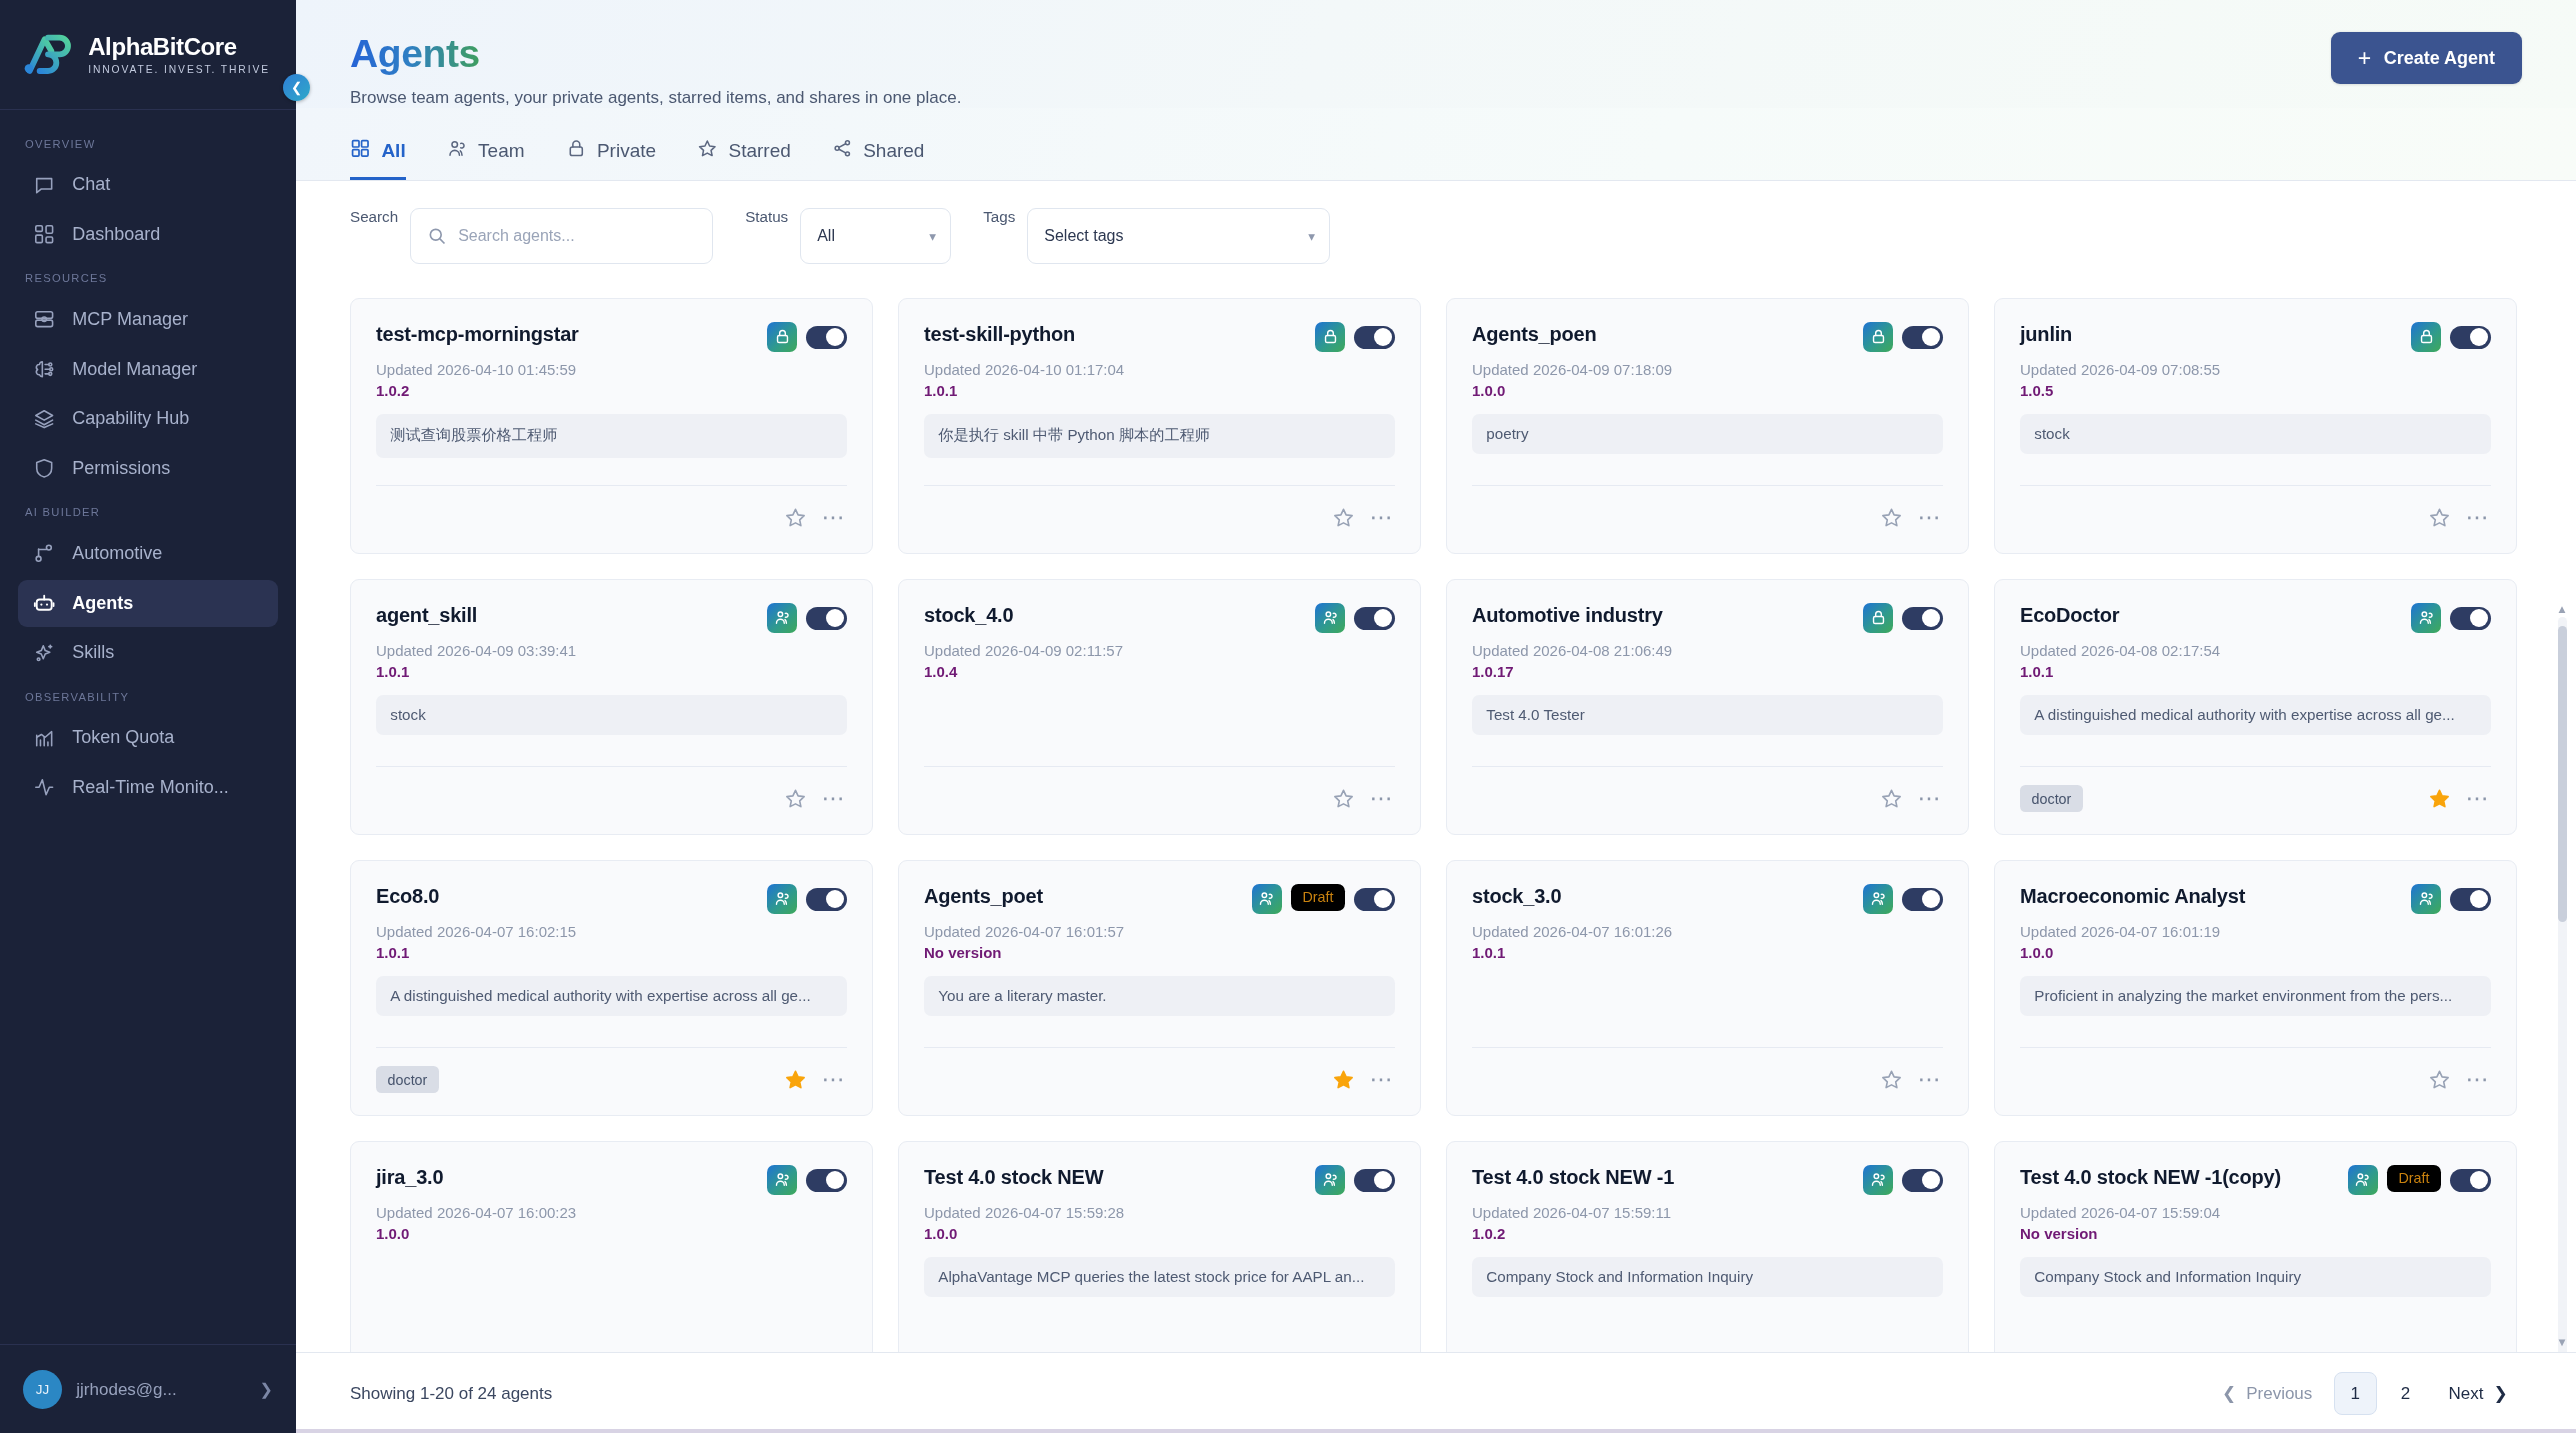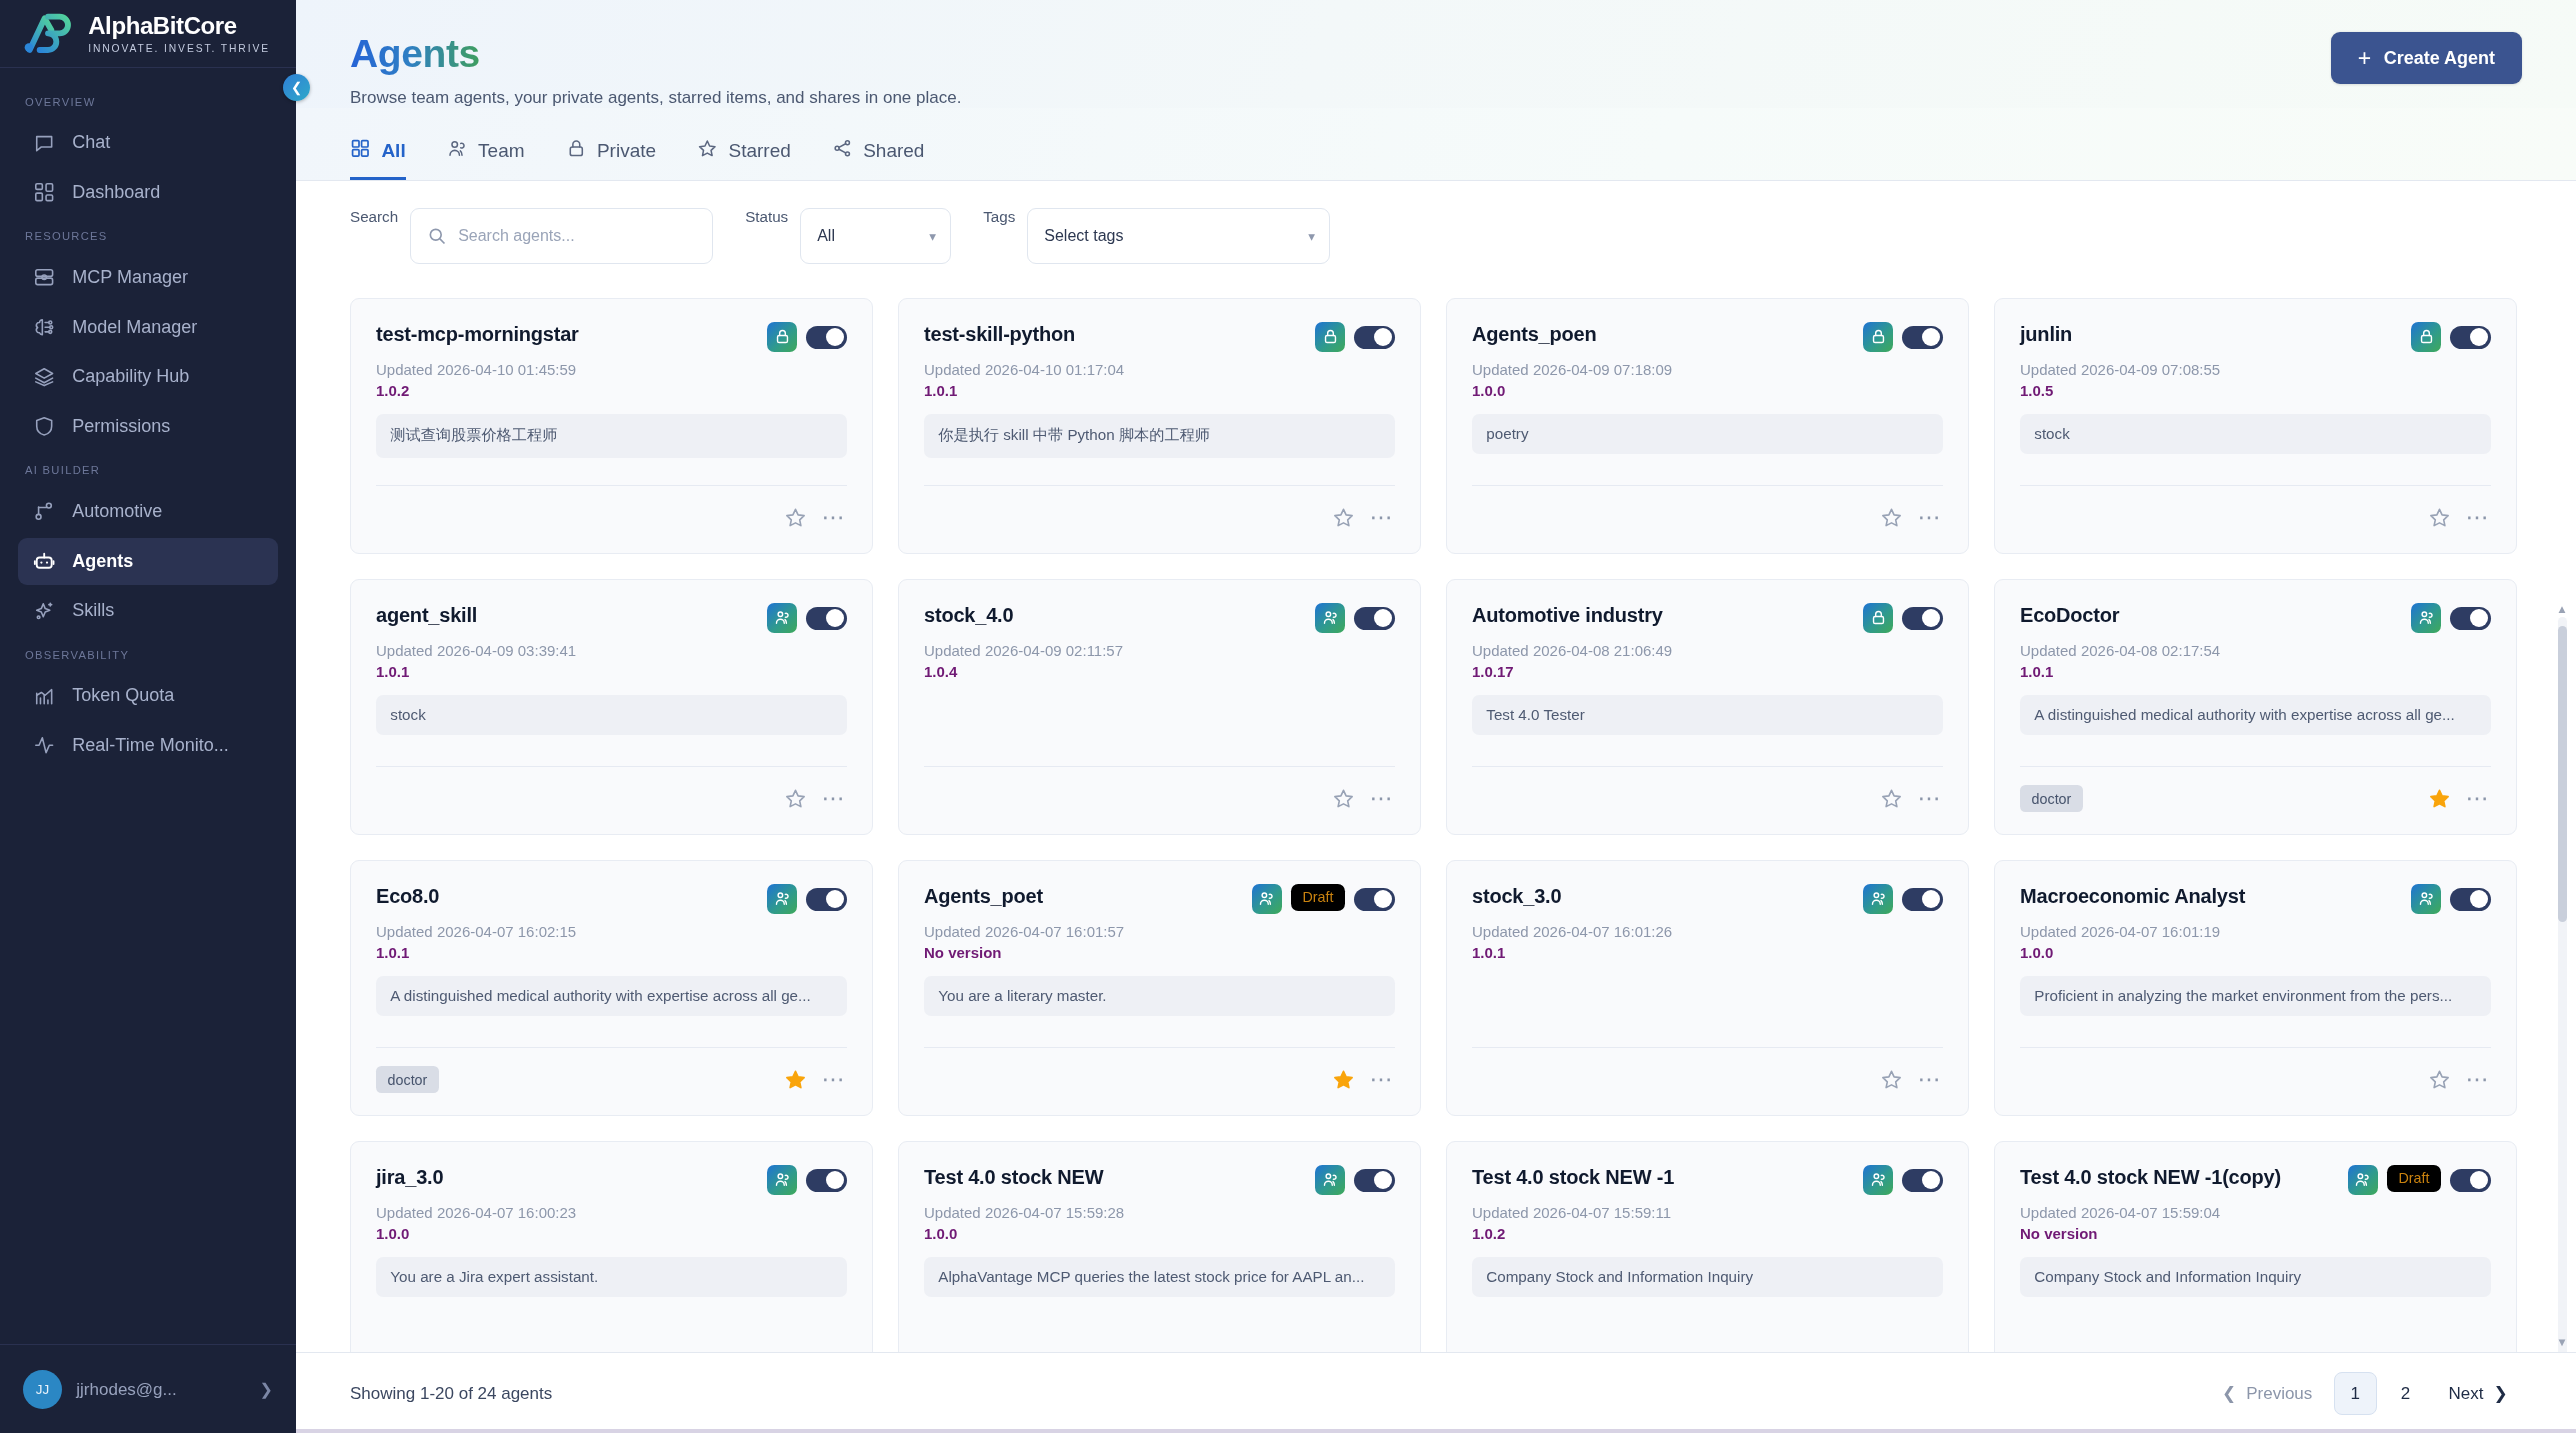--- a/index.html
+++ b/index.html
@@ -10,21 +10,21 @@
   }
   #app { display: flex; width: 2576px; height: 1434px; position: relative; }
 
   
   .sidebar {
     width: 296px; flex: 0 0 296px; height: 1434px;
     background: #1b2238; display: flex; flex-direction: column;
     position: relative;
   }
   .brand {
-    height: 68px; display: flex; align-items: center; gap: 15.2px;
+    height: 110px; display: flex; align-items: center; gap: 15.2px;
     padding: 0 23px; border-bottom: 0.9px solid #2a3150;
   }
   .brand-logo { width: 50px; height: 47px; flex: 0 0 50px; }
   .brand-text { display: flex; flex-direction: column; justify-content: center; }
   .brand-name {
     font-size: 24px; font-weight: bold; color: #ffffff;
     letter-spacing: -0.4px; line-height: 1.1;
   }
   .brand-tag {
     font-size: 10.3px; color: #c3cbdf; letter-spacing: 1.9px;
@@ -751,21 +751,20 @@
                   <circle cx="9" cy="7.5" r="3.2"></circle>
                   <path d="M3.5 20c0-3.3 2.5-5.6 5.5-5.6s5.5 2.3 5.5 5.6"></path>
                   <path d="M16 11.5a2.8 2.8 0 1 0 0-5.2"></path>
                   <path d="M17.5 20c0-2.4-.8-4-2-5"></path>
                 </svg>
               </div>
               <div class="toggle"></div>
             </div>
             <div class="card-updated">Updated 2026-04-07 16:00:23</div>
             <div class="card-version">1.0.0</div>
-            <div class="card-desc">You are a Jira expert assistant.</div>
           </div>
           <div class="card">
             <div class="card-top">
               <div class="card-title">Test 4.0 stock NEW</div>
               <div class="scope-badge">
                 <svg viewBox="0 0 24 24">
                   <circle cx="9" cy="7.5" r="3.2"></circle>
                   <path d="M3.5 20c0-3.3 2.5-5.6 5.5-5.6s5.5 2.3 5.5 5.6"></path>
                   <path d="M16 11.5a2.8 2.8 0 1 0 0-5.2"></path>
                   <path d="M17.5 20c0-2.4-.8-4-2-5"></path>

